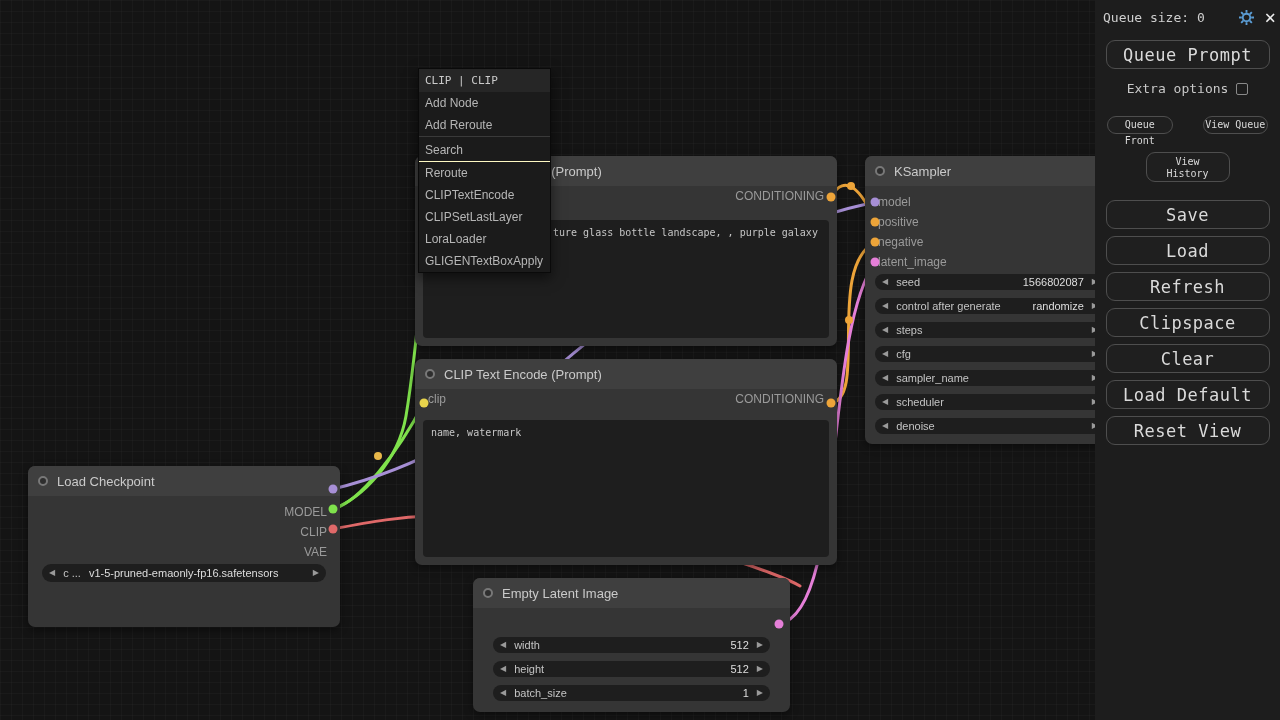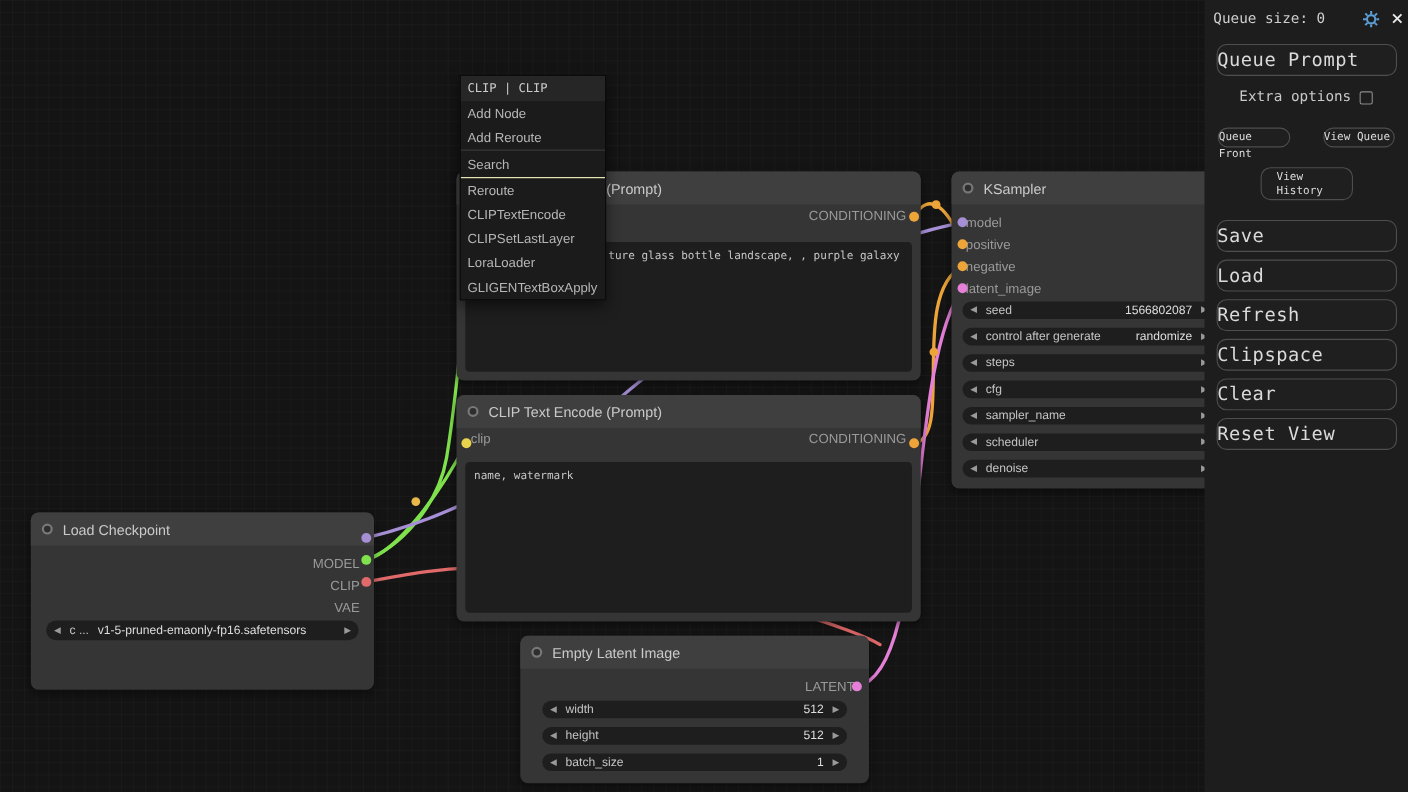--- a/index.html
+++ b/index.html
@@ -42,21 +42,21 @@
     font-family:"DejaVu Sans Mono",monospace; font-size:11px; }
   .menu-item { height:22px; line-height:22px; padding:0 6px; white-space:nowrap; }
   .menu-item.search { height:26px; line-height:26px; border-top:1px solid #3a3a3a; border-bottom:1px solid #fef9c3; }
 
   #sidebar { position:absolute; top:0; right:0; width:185px; height:720px; background:#1d1d1d; z-index:20;
     font-family:"DejaVu Sans Mono",monospace; color:#cfcfcf; }
   .sb-top { display:flex; align-items:center; height:34px; padding:0 4px 0 8px; font-size:13px; }
   .sb-gear { margin-left:auto; display:flex; align-items:center; }
   .sb-close { margin-left:11px; font-size:19px; color:#ececec; line-height:1; cursor:default; }
   .sb-btn { display:block; width:164px; margin:0 auto 7px auto; background:#1f1f1f; border:1px solid #4e4e4e;
-    border-radius:9px; color:#dadada; text-align:left; font-family:inherit; }
+    border-radius:9px; color:#dadada; text-align:center; font-family:inherit; }
   .sb-btn.big { height:29px; font-size:17px; line-height:26px; letter-spacing:0.5px; }
   .sb-extra { display:flex; align-items:center; justify-content:center; font-size:13px; margin:12px 0 8px 0; color:#c8c8c8; }
   .sb-check { width:12px; height:12px; border:1px solid #8a8a8a; border-radius:2px; margin-left:8px; background:#1d1d1d; }
   .sb-smallrow { display:flex; justify-content:center; gap:6px; margin-bottom:6px; }
   .sb-btn.small { width:79px; height:18px; font-size:10px; line-height:16px; margin:12px; }
   .sb-btn.history { width:84px; height:30px; font-size:10px; line-height:12px; padding:3px 14px; margin-bottom:18px; }
 </style>
 </head>
 <body>
 
@@ -181,23 +181,20 @@
       <span class="wlabel" style="color:#dedede;">v1-5-pruned-emaonly-fp16.safetensors</span>
       <span class="arrow" style="margin-left:auto;">▶</span>
     </div>
   </div>
 
   <div class="node" style="left:473px; top:578px; width:317px; height:134px;">
     <div class="node-title">
       <span class="title-dot"></span>
       <span>Empty Latent Image</span>
     </div>
-    <div class="slot-row mt6">
-        <span class="right">LATENT</span>
-      </div>
     <div class="widget" style="left:20px; top:59px; width:277px;">
       <span class="arrow">◀</span>
       <span class="wlabel">width</span>
       <span class="wvalue">512</span>
       <span class="arrow">▶</span>
     </div>
     <div class="widget" style="left:20px; top:83px; width:277px;">
       <span class="arrow">◀</span>
       <span class="wlabel">height</span>
       <span class="wvalue">512</span>
@@ -261,16 +258,17 @@
     <div class="sb-smallrow">
       <button class="sb-btn small">Queue Front</button>
       <button class="sb-btn small">View Queue</button>
     </div>
     <button class="sb-btn history">View History</button>
     <button class="sb-btn big">Save</button>
     <button class="sb-btn big">Load</button>
     <button class="sb-btn big">Refresh</button>
     <button class="sb-btn big">Clipspace</button>
     <button class="sb-btn big">Clear</button>
+    <button class="sb-btn big">Load Default</button>
     <button class="sb-btn big">Reset View</button>
   </div>
 
 </div>
 
 </body></html>

